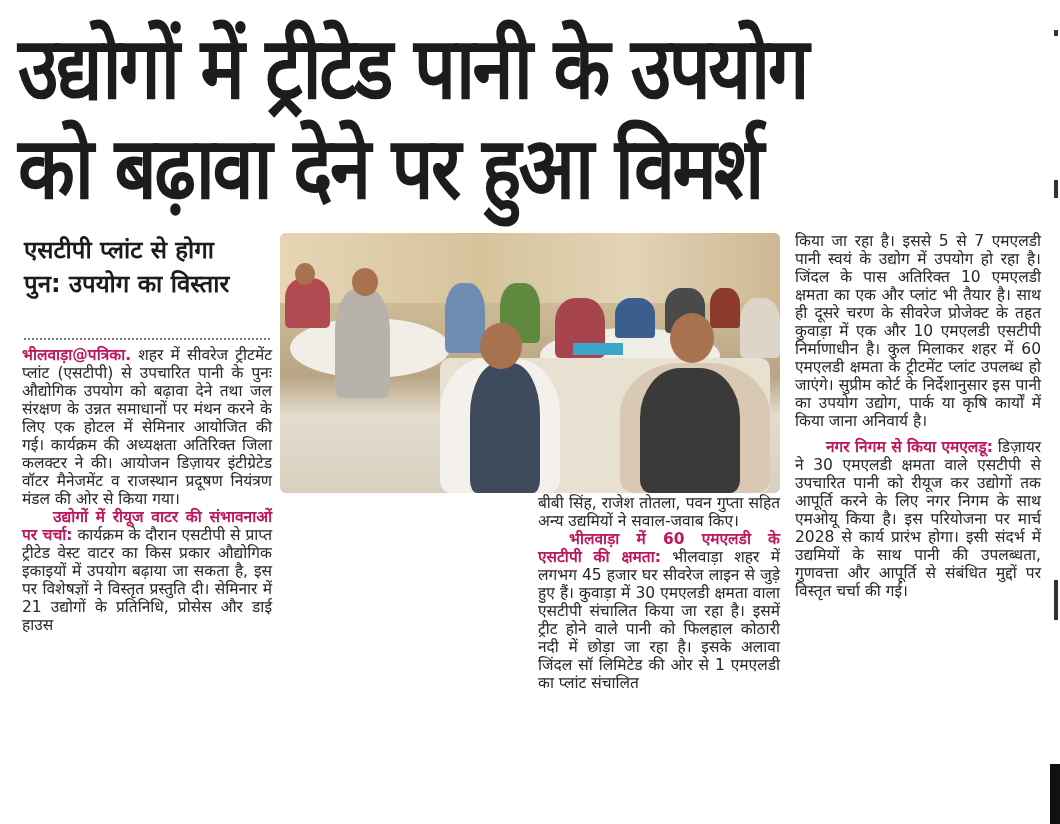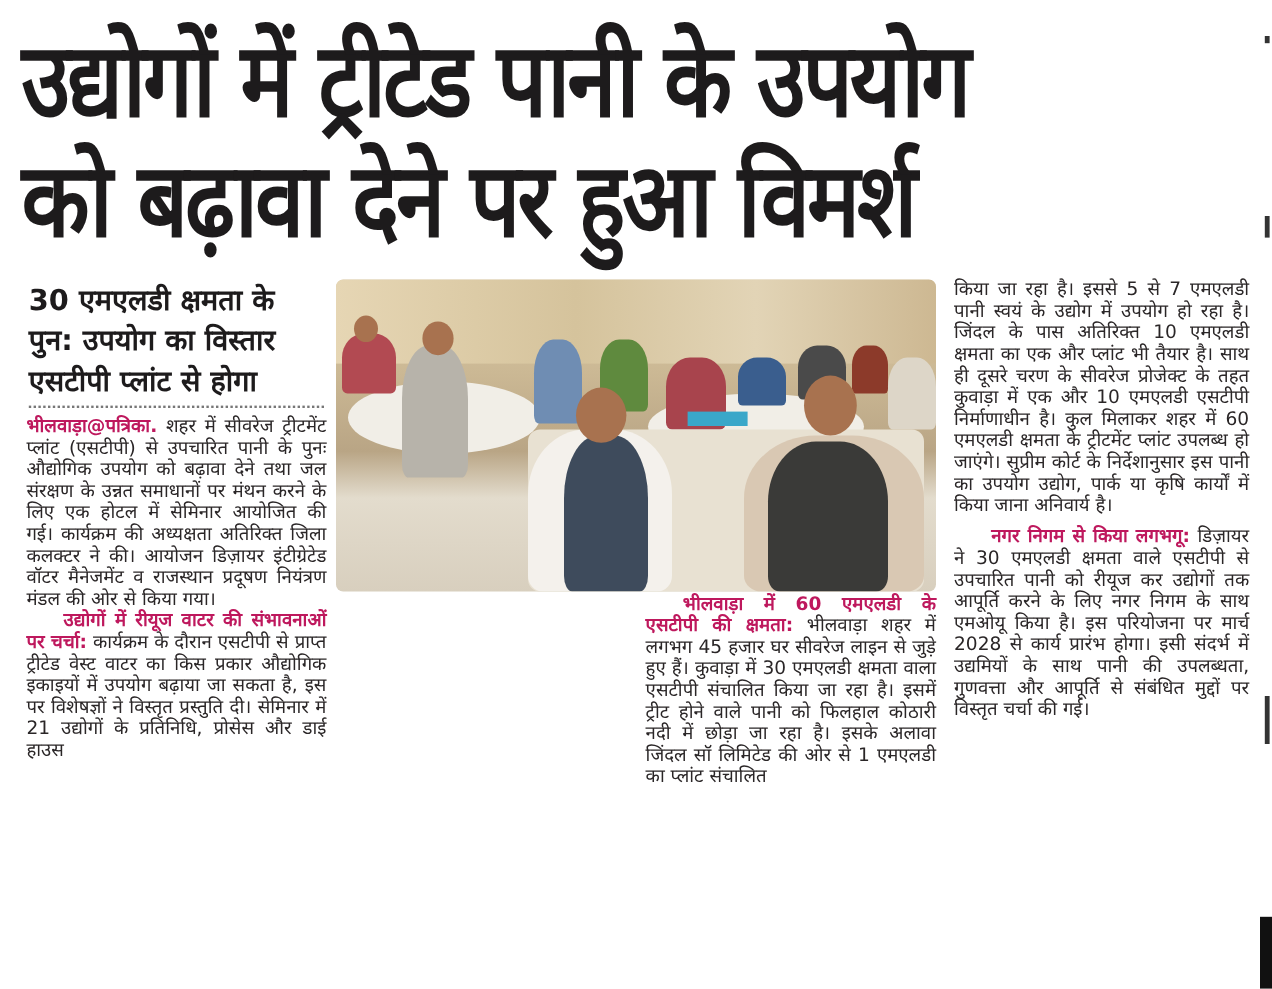--- a/index.html
+++ b/index.html
@@ -51,23 +51,22 @@
 </style>
 </head>
 <body>
 
 <div class="headline">
   <div>उद्योगों में ट्रीटेड पानी के उपयोग</div>
   <div>को बढ़ावा देने पर हुआ विमर्श</div>
 </div>
 
 <div class="subhead">
-  <div>30 एमएलडी क्षमता के</div>
+  <div>एसटीपी प्लांट से होगा</div>
   <div>पुन: उपयोग का विस्तार</div>
-  <div>एसटीपी प्लांट से होगा</div>
 </div>
 <div class="subhead-rule"></div>
 
 <div class="photo">
   <div class="wall"></div>
   <div class="table" style="left:10px;top:85px;width:160px;height:60px;"></div>
   <div class="table" style="left:260px;top:95px;width:180px;height:55px;"></div>
   <div class="person" style="left:5px;top:45px;width:45px;height:50px;background:#b24a52;"></div>
   <div class="head" style="left:15px;top:30px;width:20px;height:22px;"></div>
   <div class="person" style="left:55px;top:55px;width:55px;height:110px;background:#b7b3aa;"></div>
@@ -91,24 +90,25 @@
 
 <div class="col col1">
   <p><b>भीलवाड़ा@पत्रिका.</b> <span>शहर में सीवरेज ट्रीटमेंट प्लांट (एसटीपी) से उपचारित पानी के पुनः औद्योगिक उपयोग को बढ़ावा देने तथा जल संरक्षण के उन्नत समाधानों पर मंथन करने के लिए एक होटल में सेमिनार आयोजित की गई। कार्यक्रम की अध्यक्षता अतिरिक्त जिला कलक्टर ने की। आयोजन डिज़ायर इंटीग्रेटेड वॉटर मैनेजमेंट व राजस्थान प्रदूषण नियंत्रण मंडल की ओर से किया गया।</span></p>
   <p class="indent"><b>उद्योगों में रीयूज वाटर की संभावनाओं पर चर्चा:</b> <span>कार्यक्रम के दौरान एसटीपी से प्राप्त ट्रीटेड वेस्ट वाटर का किस प्रकार औद्योगिक इकाइयों में उपयोग बढ़ाया जा सकता है, इस पर विशेषज्ञों ने विस्तृत प्रस्तुति दी। सेमिनार में 21 उद्योगों के प्रतिनिधि, प्रोसेस और डाई हाउस</span></p>
 </div>
 
 <div class="col col2">
 </div>
 
 <div class="col col3">
+  <p>बीबी सिंह, राजेश तोतला, पवन गुप्ता सहित अन्य उद्यमियों ने सवाल-जवाब किए।</p>
   <p class="indent"><b>भीलवाड़ा में 60 एमएलडी के एसटीपी की क्षमता:</b> <span>भीलवाड़ा शहर में लगभग 45 हजार घर सीवरेज लाइन से जुड़े हुए हैं। कुवाड़ा में 30 एमएलडी क्षमता वाला एसटीपी संचालित किया जा रहा है। इसमें ट्रीट होने वाले पानी को फिलहाल कोठारी नदी में छोड़ा जा रहा है।  इसके अलावा जिंदल सॉ लिमिटेड की ओर से 1 एमएलडी का प्लांट संचालित</span></p>
 </div>
 
 <div class="col col4">
   <p>किया जा रहा है। इससे 5 से 7 एमएलडी पानी स्वयं के उद्योग में उपयोग हो रहा है। जिंदल के पास अतिरिक्त 10 एमएलडी क्षमता का एक और प्लांट भी तैयार है। साथ ही दूसरे चरण के सीवरेज प्रोजेक्ट के तहत कुवाड़ा में एक और 10 एमएलडी एसटीपी निर्माणाधीन है। कुल मिलाकर शहर में 60 एमएलडी क्षमता के ट्रीटमेंट प्लांट उपलब्ध हो जाएंगे। सुप्रीम कोर्ट के निर्देशानुसार इस पानी का उपयोग उद्योग, पार्क या कृषि कार्यों में किया जाना अनिवार्य है।</p>
-  <p class="indent" style="margin-top:8px;"><b>नगर निगम से किया लगभगू:</b> <span>डिज़ायर ने 30 एमएलडी क्षमता वाले एसटीपी से उपचारित पानी को रीयूज कर उद्योगों तक आपूर्ति करने के लिए नगर निगम के साथ एमओयू किया है। इस परियोजना पर मार्च 2028 से कार्य प्रारंभ होगा। इसी संदर्भ में उद्यमियों के साथ पानी की उपलब्धता, गुणवत्ता और आपूर्ति से संबंधित मुद्दों पर विस्तृत चर्चा की गई।</span></p>
+  <p class="indent" style="margin-top:8px;"><b>नगर निगम से किया एमएलडू:</b> <span>डिज़ायर ने 30 एमएलडी क्षमता वाले एसटीपी से उपचारित पानी को रीयूज कर उद्योगों तक आपूर्ति करने के लिए नगर निगम के साथ एमओयू किया है। इस परियोजना पर मार्च 2028 से कार्य प्रारंभ होगा। इसी संदर्भ में उद्यमियों के साथ पानी की उपलब्धता, गुणवत्ता और आपूर्ति से संबंधित मुद्दों पर विस्तृत चर्चा की गई।</span></p>
 </div>
 
 <div class="edge-mark" style="top:30px;height:6px;"></div>
 <div class="edge-mark" style="top:180px;height:18px;"></div>
 <div class="edge-mark" style="top:580px;height:40px;"></div>
 <div class="edge-block"></div>
 
 </body></html>

